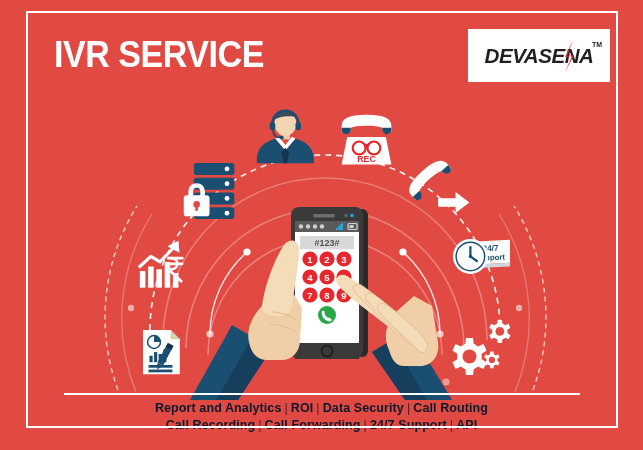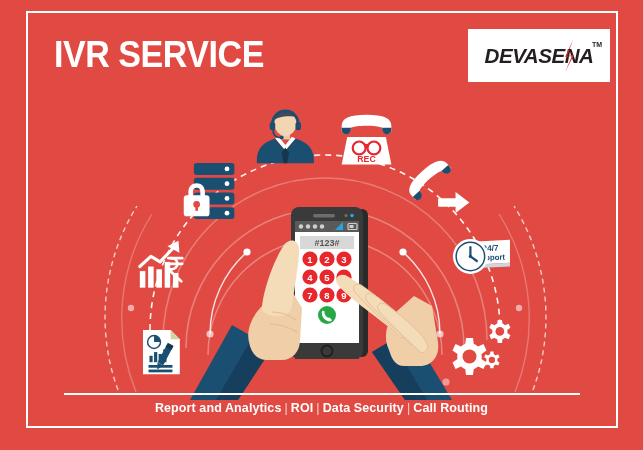--- a/index.html
+++ b/index.html
@@ -77,21 +77,21 @@
     position: absolute;
     left: 64px; top: 393px;
     width: 516px; height: 2px;
     background: #ffffff;
   }
   #features {
     position: absolute;
     left: 40px; top: 400px;
     width: 563px;
     text-align: center;
-    color: #ffffff;
+    color: #0f172a;
     font-size: 12.5px;
     font-weight: bold;
     line-height: 17px;
     letter-spacing: 0.1px;
   }
   #features .sep { opacity: 0.75; padding: 0 3px; font-weight: normal; }
 </style>
 </head>
 <body>
 
@@ -407,16 +407,19 @@
       </svg>
       <div id="logo-tm">TM</div>
     </div>
   </div>
 
   <div id="divider"></div>
   <div id="features">
     <div>
       <span>Report and Analytics</span><span class="sep">|</span><span>ROI</span><span class="sep">|</span><span>Data Security</span><span class="sep">|</span><span>Call Routing</span>
     </div>
+    <div>
+      <span>Call Recording</span><span class="sep">|</span><span>Call Forwarding</span><span class="sep">|</span><span>24/7 Support</span><span class="sep">|</span><span>API</span>
+    </div>
   </div>
 
   <div id="frame"></div>
 </div>
 
 </body></html>

